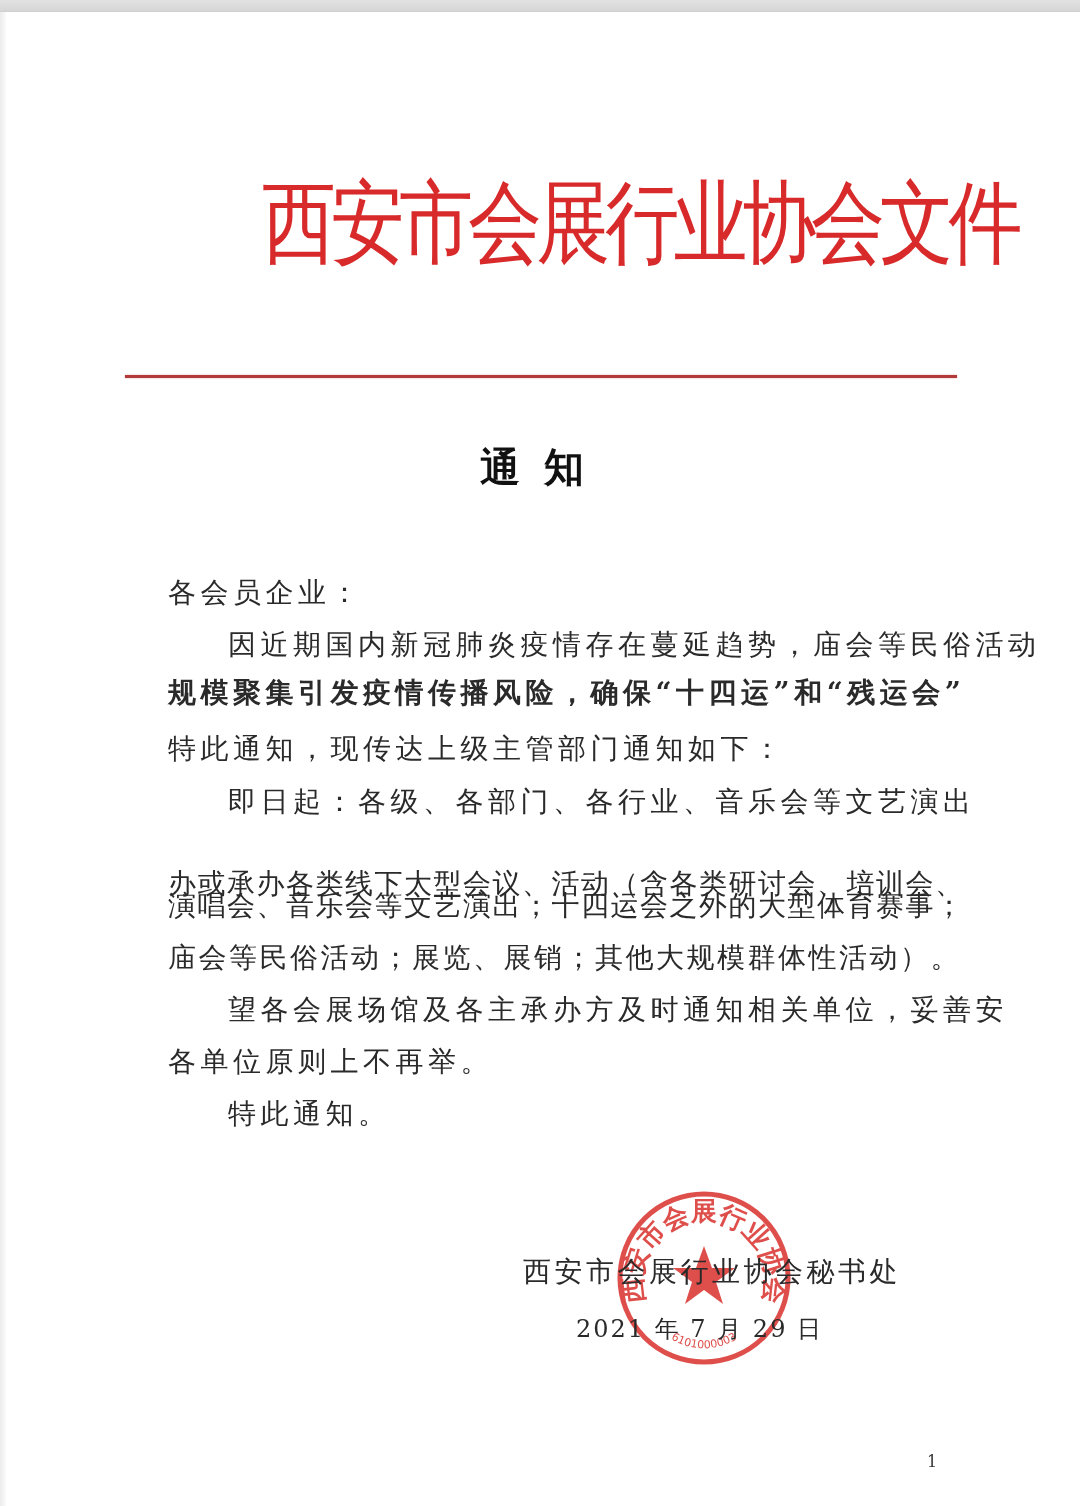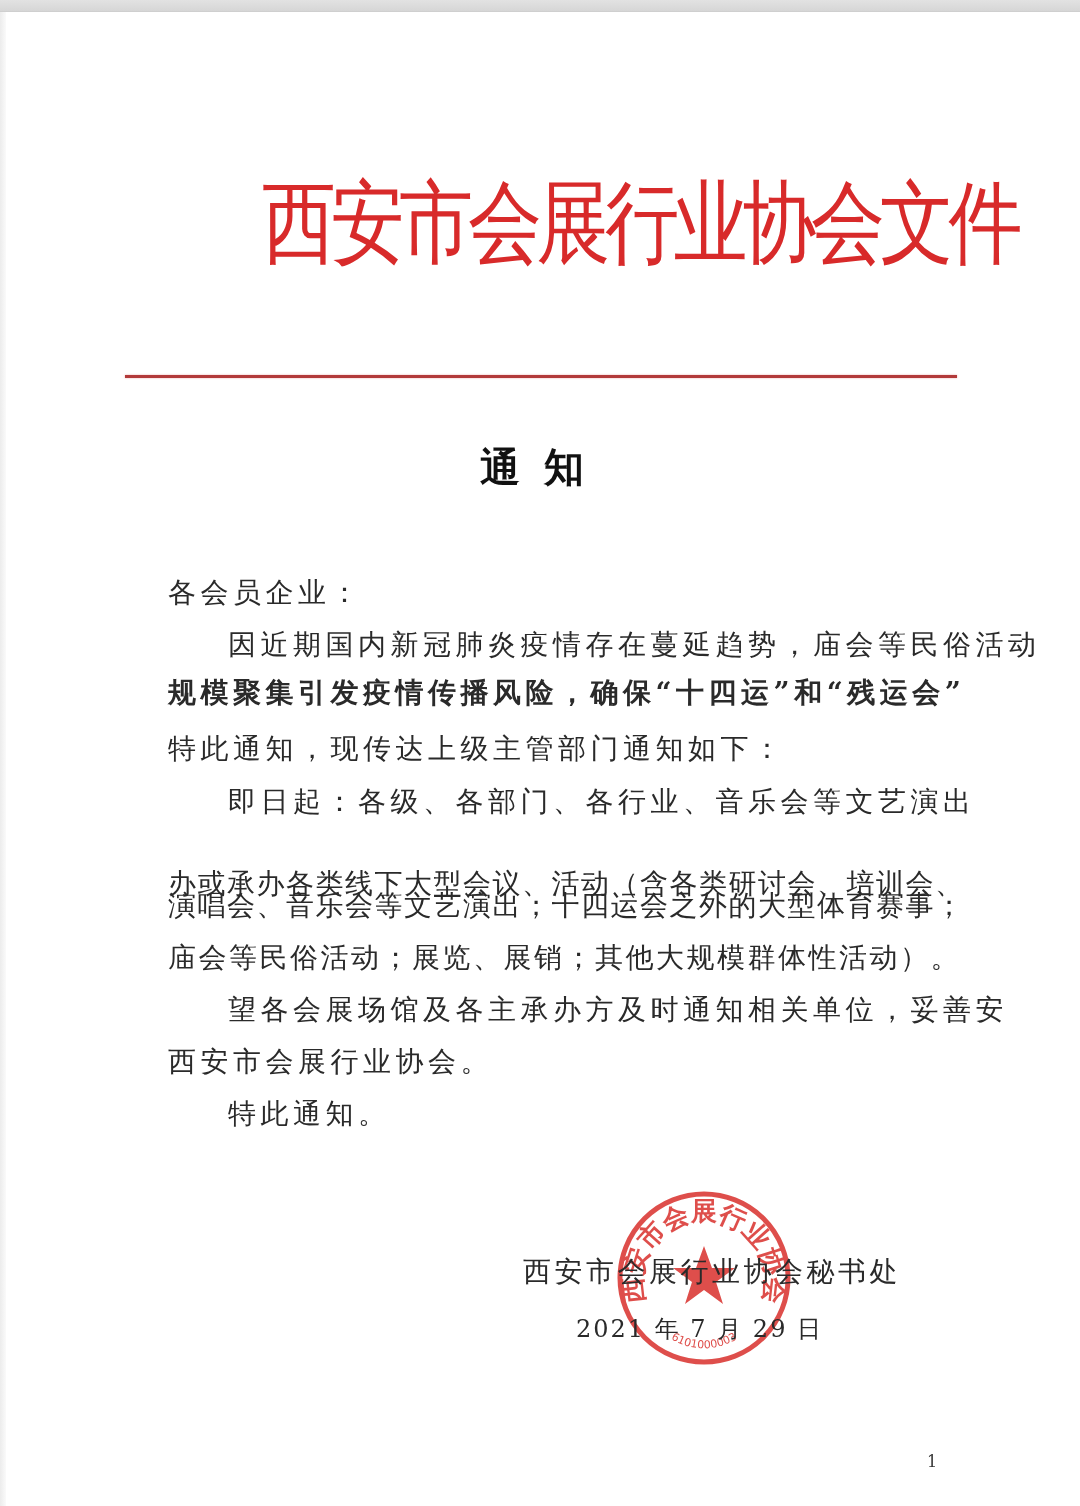--- a/index.html
+++ b/index.html
@@ -70,21 +70,21 @@
   <div class="line indent" style="top:626px;">因近期国内新冠肺炎疫情存在蔓延趋势，庙会等民俗活动</div>
   <div class="line" style="top:674px;font-weight:bold;">规模聚集引发疫情传播风险，确保“十四运”和“残运会”</div>
   <div class="line" style="top:730px;">特此通知，现传达上级主管部门通知如下：</div>
 
   <div class="line indent" style="top:783px;">即日起：各级、各部门、各行业、音乐会等文艺演出</div>
   <div class="line" style="top:824px; letter-spacing:1.5px;margin-top:41px;">办或承办各类线下大型会议、活动（含各类研讨会、培训会、</div>
   <div class="line" style="top:887px; letter-spacing:1.5px;">演唱会、音乐会等文艺演出；十四运会之外的大型体育赛事；</div>
   <div class="line" style="top:939px; letter-spacing:2.5px;">庙会等民俗活动；展览、展销；其他大规模群体性活动）。</div>
 
   <div class="line indent" style="top:991px;text-align:right;">望各会展场馆及各主承办方及时通知相关单位，妥善安</div>
-  <div class="line" style="top:1043px;">西安市会展行业协会。</div>
+  <div class="line" style="top:1043px;">各单位原则上不再举。</div>
 
   <div class="line indent" style="top:1095px;">特此通知。</div>
 </div>
 
 <svg class="seal" viewBox="0 0 180 180">
   <defs>
     <path id="sealArc" d="M 30 110 A 62 62 0 1 1 150 110"></path>
     <path id="sealBottom" d="M 40 135 A 62 62 0 0 0 140 135"></path>
   </defs>
   <circle cx="90" cy="90" r="84" fill="none" stroke="#d9302c" stroke-width="5"></circle>

